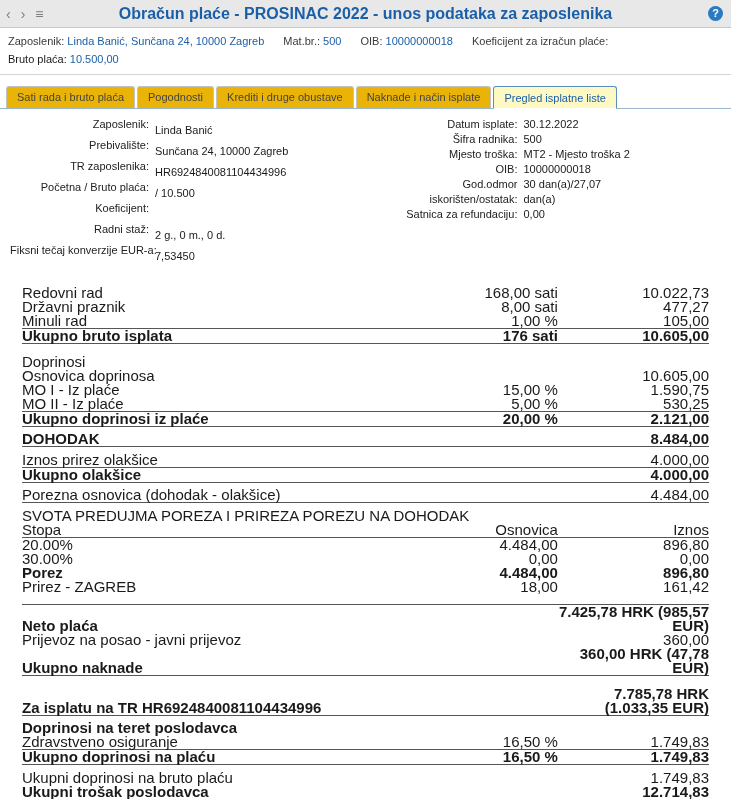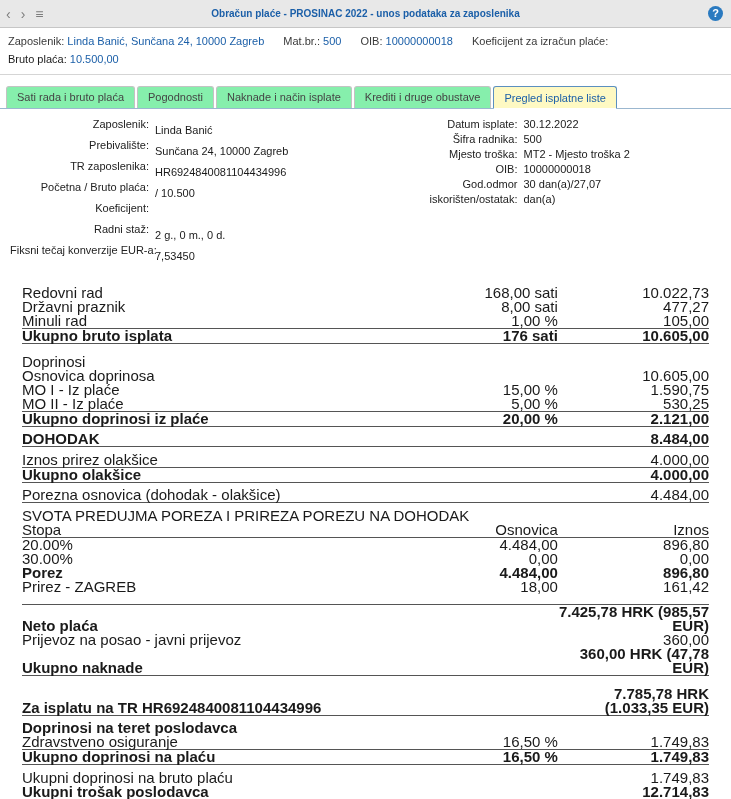--- a/index.html
+++ b/index.html
@@ -27,21 +27,21 @@
     color: #7d7d7d;
     font-size: 14px;
     line-height: 1;
     cursor: default;
     user-select: none;
   }
   .title-text {
     position: absolute;
     left: 0; right: 0;
     text-align: center;
-    font-size: 10px;
+    font-size: 16px;
     font-weight: bold;
     color: #1b5fa8;
   }
   .help-icon {
     position: absolute;
     right: 8px; top: 6px;
     width: 15px; height: 15px;
     border-radius: 50%;
     background: #2a7ac0;
     color: #fff;
@@ -75,21 +75,21 @@
     background: #fff;
   }
   .tab {
     height: 22px;
     line-height: 21px;
     padding: 0 10px;
     margin-right: 2px;
     border: 1px solid #c3c3c3;
     border-bottom: none;
     border-radius: 3px 3px 0 0;
-    background: #86efac;
+    background: #eab308;
     color: #444;
     font-size: 11px;
     white-space: nowrap;
   }
   .tab.active {
     background: #fef9c3;
     border-color: #5b8fc0;
     border-bottom: 1px solid #ffffff;
     color: #1b5fa8;
     height: 23px;
@@ -167,22 +167,22 @@
   </div>
   <div class="headline2">
     <span class="lbl">Bruto plaća:</span>
     <span class="big">10.500,00</span>
   </div>
 </div>
 
 <div class="tabbar">
   <div class="tab">Sati rada i bruto plaća</div>
   <div class="tab">Pogodnosti</div>
+  <div class="tab">Krediti i druge obustave</div>
   <div class="tab">Naknade i način isplate</div>
-  <div class="tab">Krediti i druge obustave</div>
   <div class="tab active">Pregled isplatne liste</div>
 </div>
 
 <div class="detail">
   <div class="detail-col left">
     <div class="drow">
         <div class="k">Zaposlenik:</div>
         <div class="v">Linda Banić</div>
       </div>
     <div class="drow">
@@ -228,20 +228,24 @@
         <div class="k">OIB:</div>
         <div class="v">10000000018</div>
       </div>
     <div class="drow">
         <div class="k">God.odmor</div>
         <div class="v">30 dan(a)/27,07</div>
       </div>
     <div class="drow">
         <div class="k">iskorišten/ostatak:</div>
         <div class="v">dan(a)</div>
+      </div>
+    <div class="drow">
+        <div class="k">Satnica za refundaciju:</div>
+        <div class="v">0,00</div>
       </div>
   </div>
 </div>
 
 <div class="slip">
   <table class="slip-tbl">
 
     <tbody>
         <tr>
           <td class="c1">Redovni rad</td>

